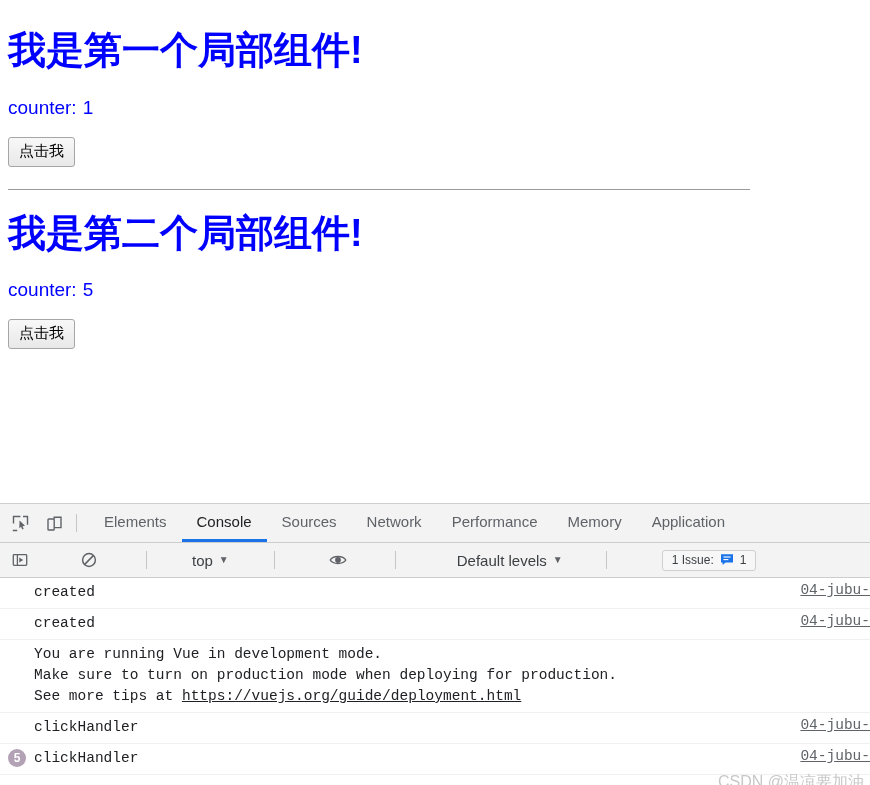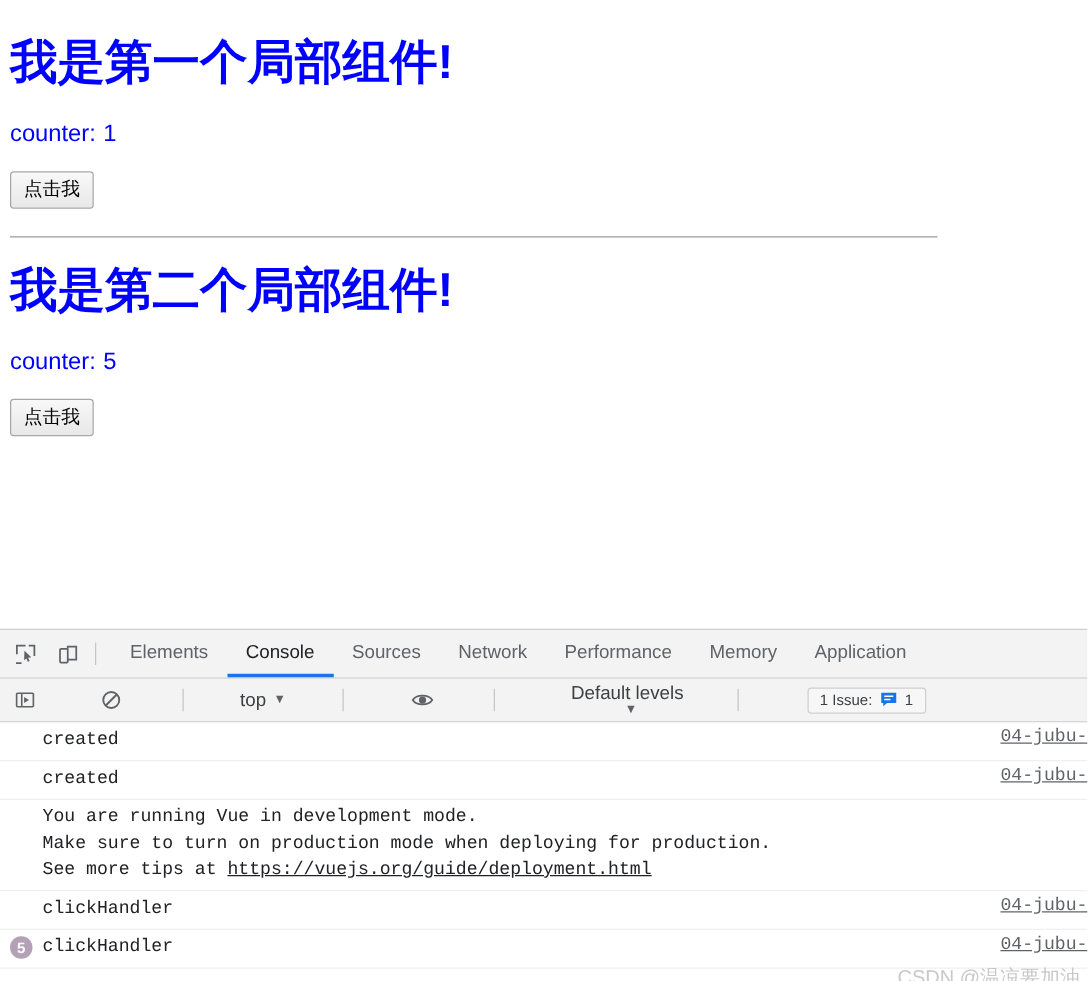--- a/index.html
+++ b/index.html
@@ -177,21 +177,20 @@
   }
   .dt-filter-input::placeholder { color: #80868b; }
 
   .dt-levels {
     display: flex;
     align-items: center;
     font-size: 15px;
     color: #3c4043;
     margin-left: 18px;
     cursor: default;
-    flex-direction: column;
   }
 
   .dt-issues {
     display: flex;
     align-items: center;
     gap: 6px;
     margin-left: 12px;
     padding: 2px 9px 3px 9px;
     border: 1px solid #cfcfcf;
     border-radius: 3px;

